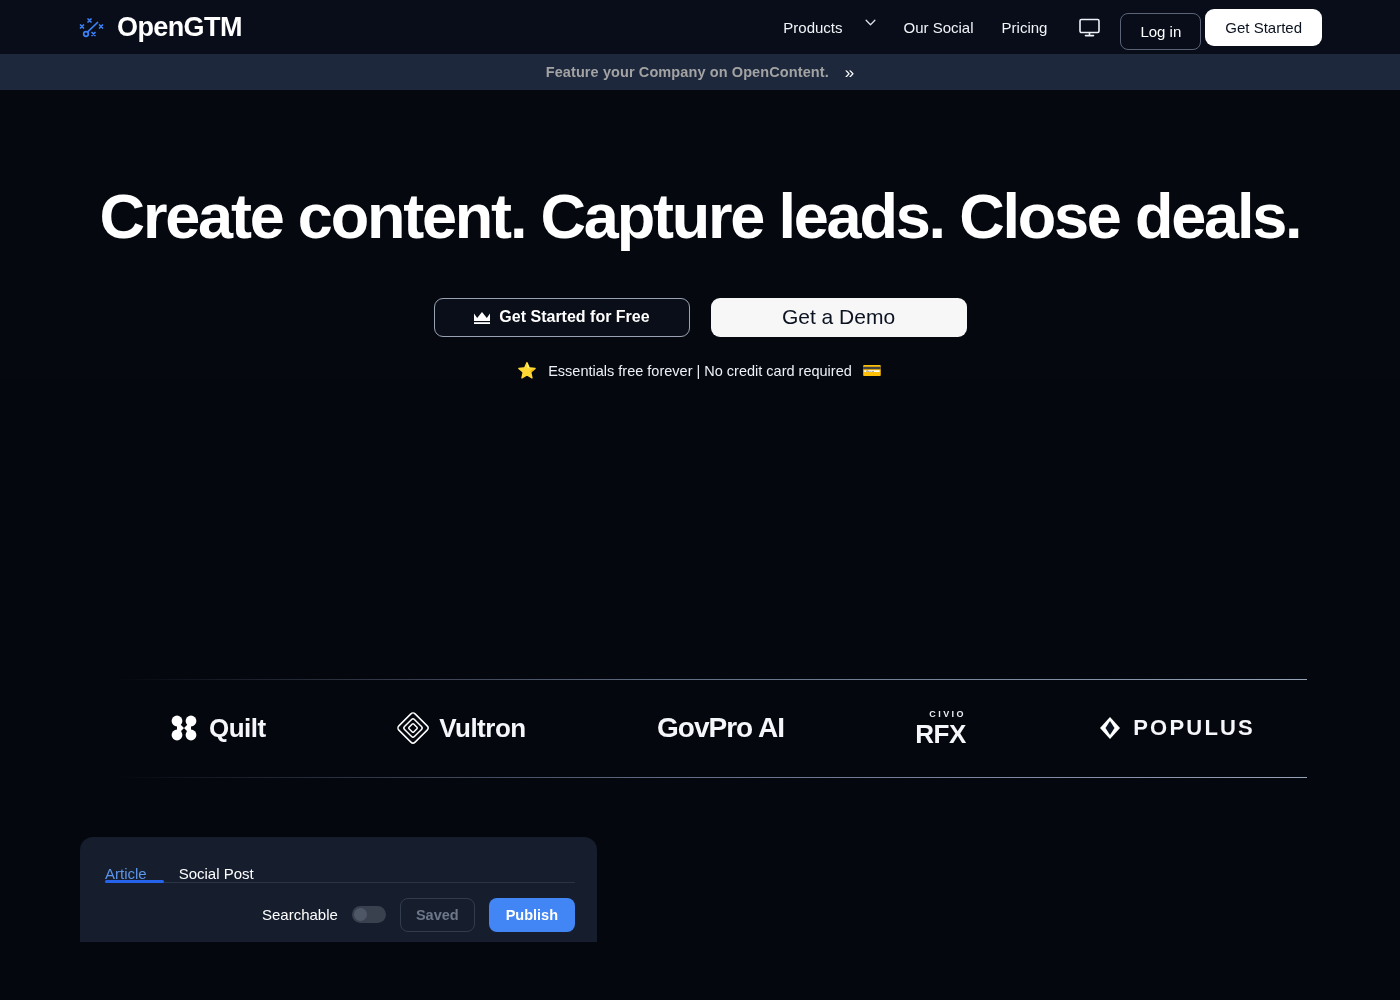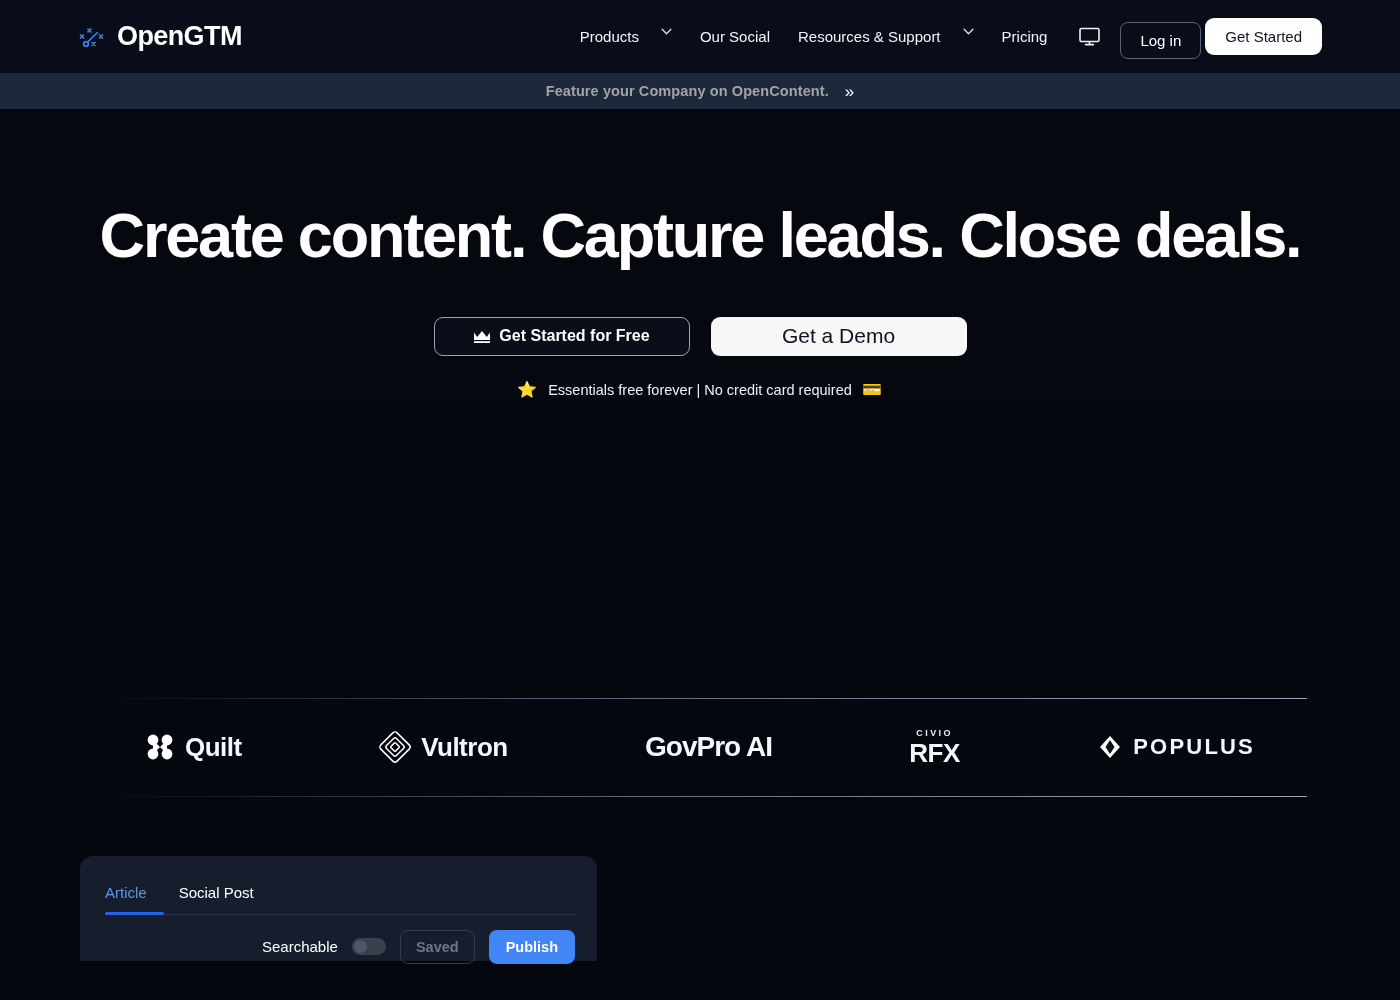--- a/index.html
+++ b/index.html
@@ -8,21 +8,21 @@
     width: 1400px;
     height: 1000px;
     overflow: hidden;
     background: #05070f;
     font-family: "Liberation Sans", sans-serif;
     -webkit-font-smoothing: antialiased;
   }
 
   
   .header {
-    height: 73px;
+    height: 54px;
     background: #080d19;
     display: flex;
     align-items: center;
     padding: 0 78px 0 78px;
     position: relative;
   }
   .brand {
     display: flex;
     align-items: center;
     gap: 9px;
@@ -177,20 +177,21 @@
     gap: 11px;
     font-size: 14.5px;
     color: #eef1f6;
   }
   .emoji { font-size: 16px; line-height: 1; }
 
   
   .logos-wrap {
     margin-top: 300px;
     padding: 0 93px;
+    margin-left: 24px;
   }
   .divider {
     height: 1px;
     background: linear-gradient(90deg, rgba(140,160,200,0) 0%, rgba(170,190,225,.55) 45%, rgba(200,215,240,.75) 100%);
   }
   .logos {
     height: 97px;
     display: flex;
     align-items: center;
     justify-content: space-between;
@@ -205,21 +206,21 @@
   }
   .logo-mark { display: block; flex: none; }
   .logo-text {
     font-size: 26px;
     font-weight: 600;
     letter-spacing: -0.5px;
     line-height: 1;
   }
   .logo-text.bold { font-weight: 800; letter-spacing: -1px; font-size: 28px; }
   .logo-text.wide { font-weight: 700; letter-spacing: 2.2px; font-size: 22px; }
-  .logo-stack { line-height: 1; text-align: center; }
+  .logo-stack { line-height: 1; text-align: right; }
   .logo-stack .small {
     font-size: 9px;
     letter-spacing: 2.4px;
     font-weight: 600;
     color: #e8ebf2;
     display: block;
     margin-bottom: 2px;
   }
   .logo-stack .big {
     font-size: 26px;
@@ -238,21 +239,20 @@
     height: 105px;
   }
   .tabs {
     display: flex;
     gap: 32px;
     border-bottom: 1px solid #2b3445;
     position: relative;
   }
   .tab {
     font-size: 15px;
-    padding-bottom: 13px;
     color: #ffffff;
     cursor: pointer;
   }
   .tab.active { color: #5d95e8; }
   .tab.active::after {
     content: "";
     position: absolute;
     left: 0;
     bottom: -1px;
     width: 59px;
@@ -331,26 +331,20 @@
       <span>Products</span>
       <svg class="chev" viewBox="0 0 12 8">
         <path d="M1 1.5 L6 6.5 L11 1.5" stroke="#e9ecf3" stroke-width="1.5" fill="none" stroke-linecap="round" stroke-linejoin="round"></path>
       </svg>
     </div>
 
     <div class="nav-item">
       <span>Our Social</span>
     </div>
 
-    <div class="nav-item">
-      <span>Resources &amp; Support</span>
-      <svg class="chev" viewBox="0 0 12 8">
-        <path d="M1 1.5 L6 6.5 L11 1.5" stroke="#e9ecf3" stroke-width="1.5" fill="none" stroke-linecap="round" stroke-linejoin="round"></path>
-      </svg>
-    </div>
 
     <div class="nav-item">
       <span>Pricing</span>
     </div>
 
     <div class="monitor-btn">
       <svg class="monitor-icon" viewBox="0 0 21 19">
         <rect x="1" y="1.5" width="19" height="13" rx="1.4" stroke="#eef1f7" stroke-width="1.6" fill="none"></rect>
         <path d="M10.5 14.5 L10.5 17" stroke="#eef1f7" stroke-width="1.6"></path>
         <path d="M6.5 17.6 L14.5 17.6" stroke="#eef1f7" stroke-width="1.6" stroke-linecap="round"></path>

